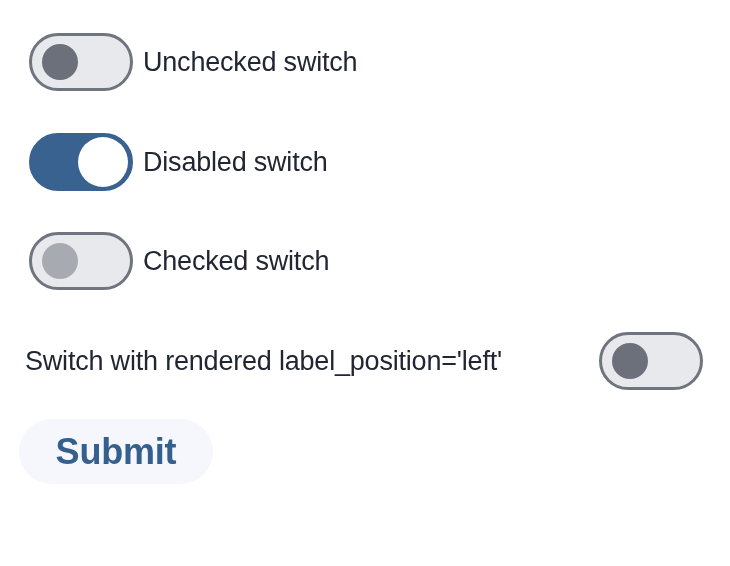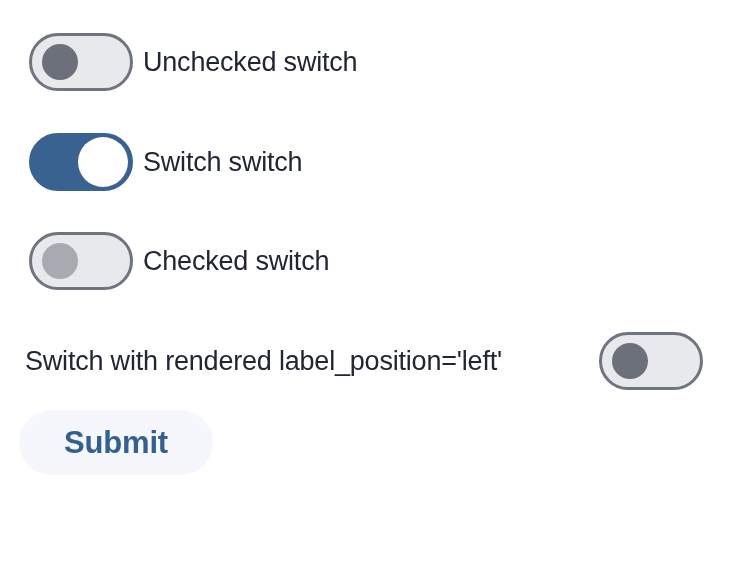--- a/index.html
+++ b/index.html
@@ -51,29 +51,29 @@
     position: absolute;
     transform: translateY(-50%);
     font-size: 27px;
     letter-spacing: -0.2px;
     color: var(--label-text, #212633);
     white-space: nowrap;
   }
   .submit-btn {
     position: absolute;
     left: 19px;
-    top: 410px;
+    top: 419px;
     width: 194px;
     height: 65px;
     border: none;
     border-radius: 33px;
     background: var(--submit-bg, #f6f7fc);
     color: var(--submit-text, #35608e);
     font-family: "Liberation Sans", sans-serif;
-    font-size: 31px;
+    font-size: 36px;
     font-weight: bold;
     letter-spacing: -0.2px;
     display: flex;
     align-items: center;
     justify-content: center;
     cursor: pointer;
     text-align: right;
   }
 </style>
 </head>
@@ -82,21 +82,21 @@
 <div>
 
   <div class="switch off" style="left:29px; top:33px;" role="switch" aria-checked="false">
     <div class="knob off"></div>
   </div>
   <div class="label" style="left:143px; top:62px;">Unchecked switch</div>
 
   <div class="switch on" style="left:29px; top:133px;" role="switch" aria-checked="true">
     <div class="knob on"></div>
   </div>
-  <div class="label" style="left:143px; top:162px;">Switch switch</div>
+  <div class="label" style="left:143px; top:162px;">Disabled switch</div>
 
   <div class="switch off is-disabled" style="left:29px; top:232px;" role="switch" aria-checked="false" aria-disabled="true">
     <div class="knob off disabled"></div>
   </div>
   <div class="label" style="left:143px; top:261px;">Checked switch</div>
 
   <div class="label" style="left:25px; top:361px;text-align:right;">Switch with rendered label_position='left'</div>
   <div class="switch off" style="left:599px; top:332px;" role="switch" aria-checked="false">
     <div class="knob off"></div>
   </div>

